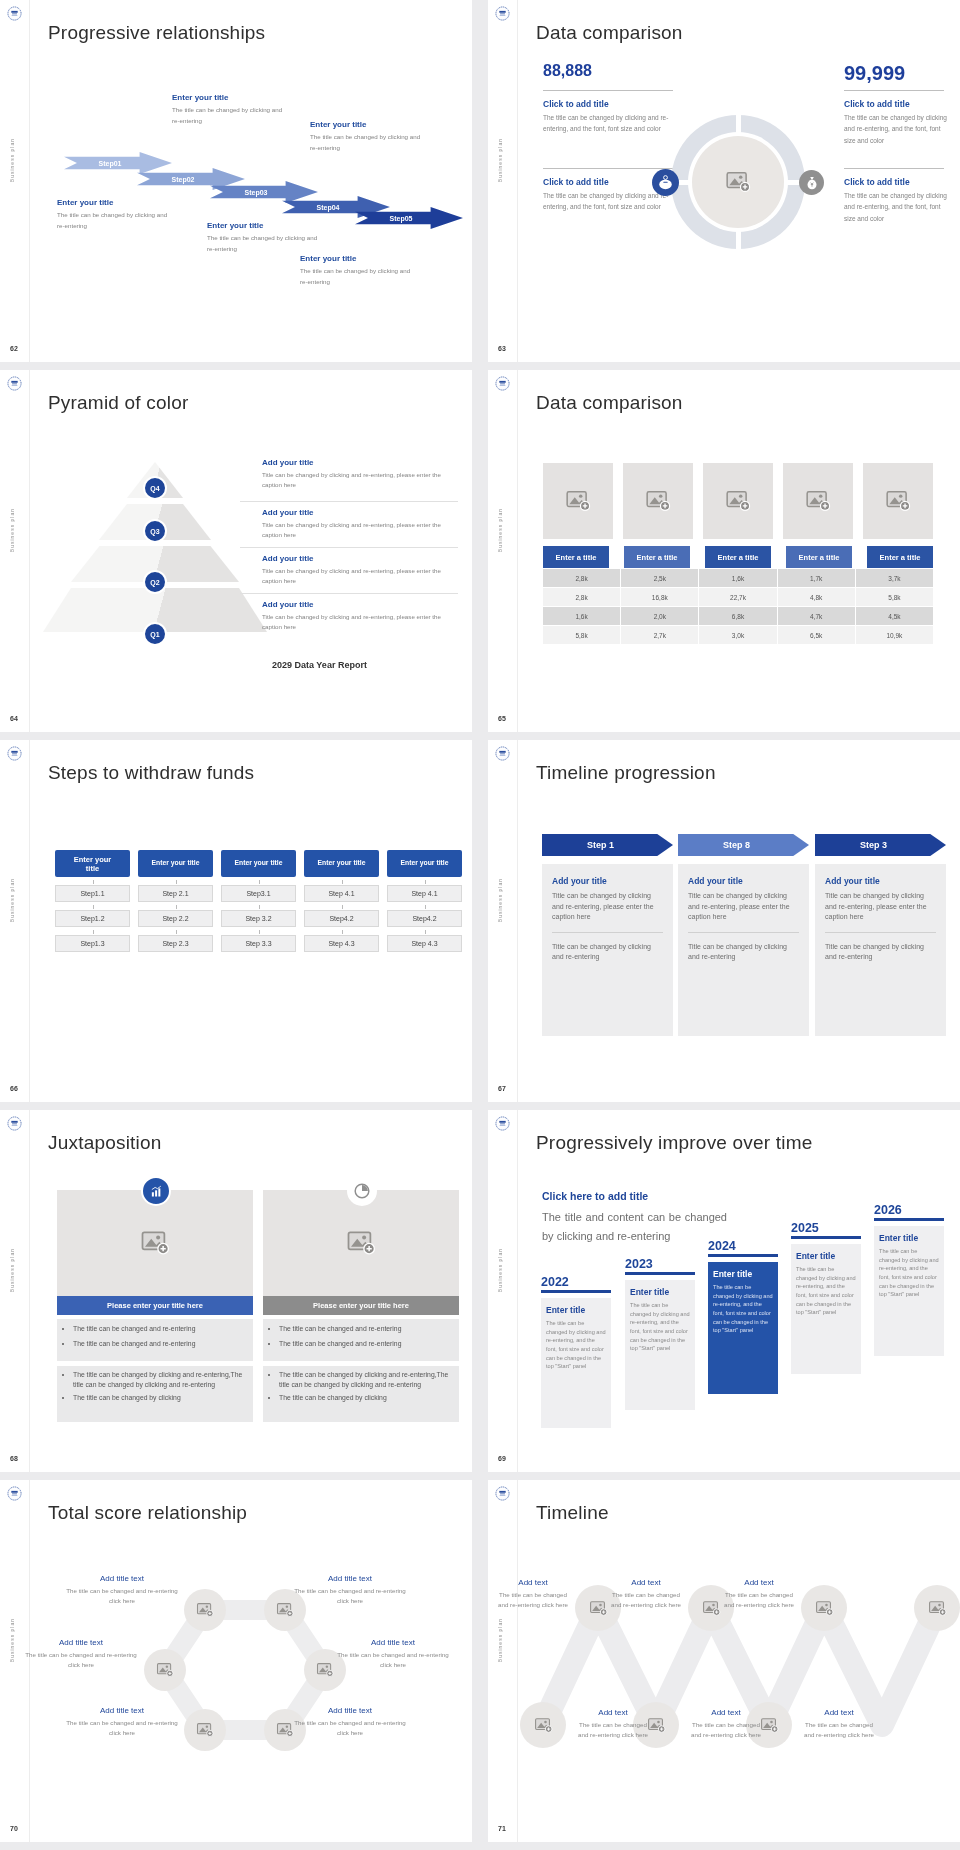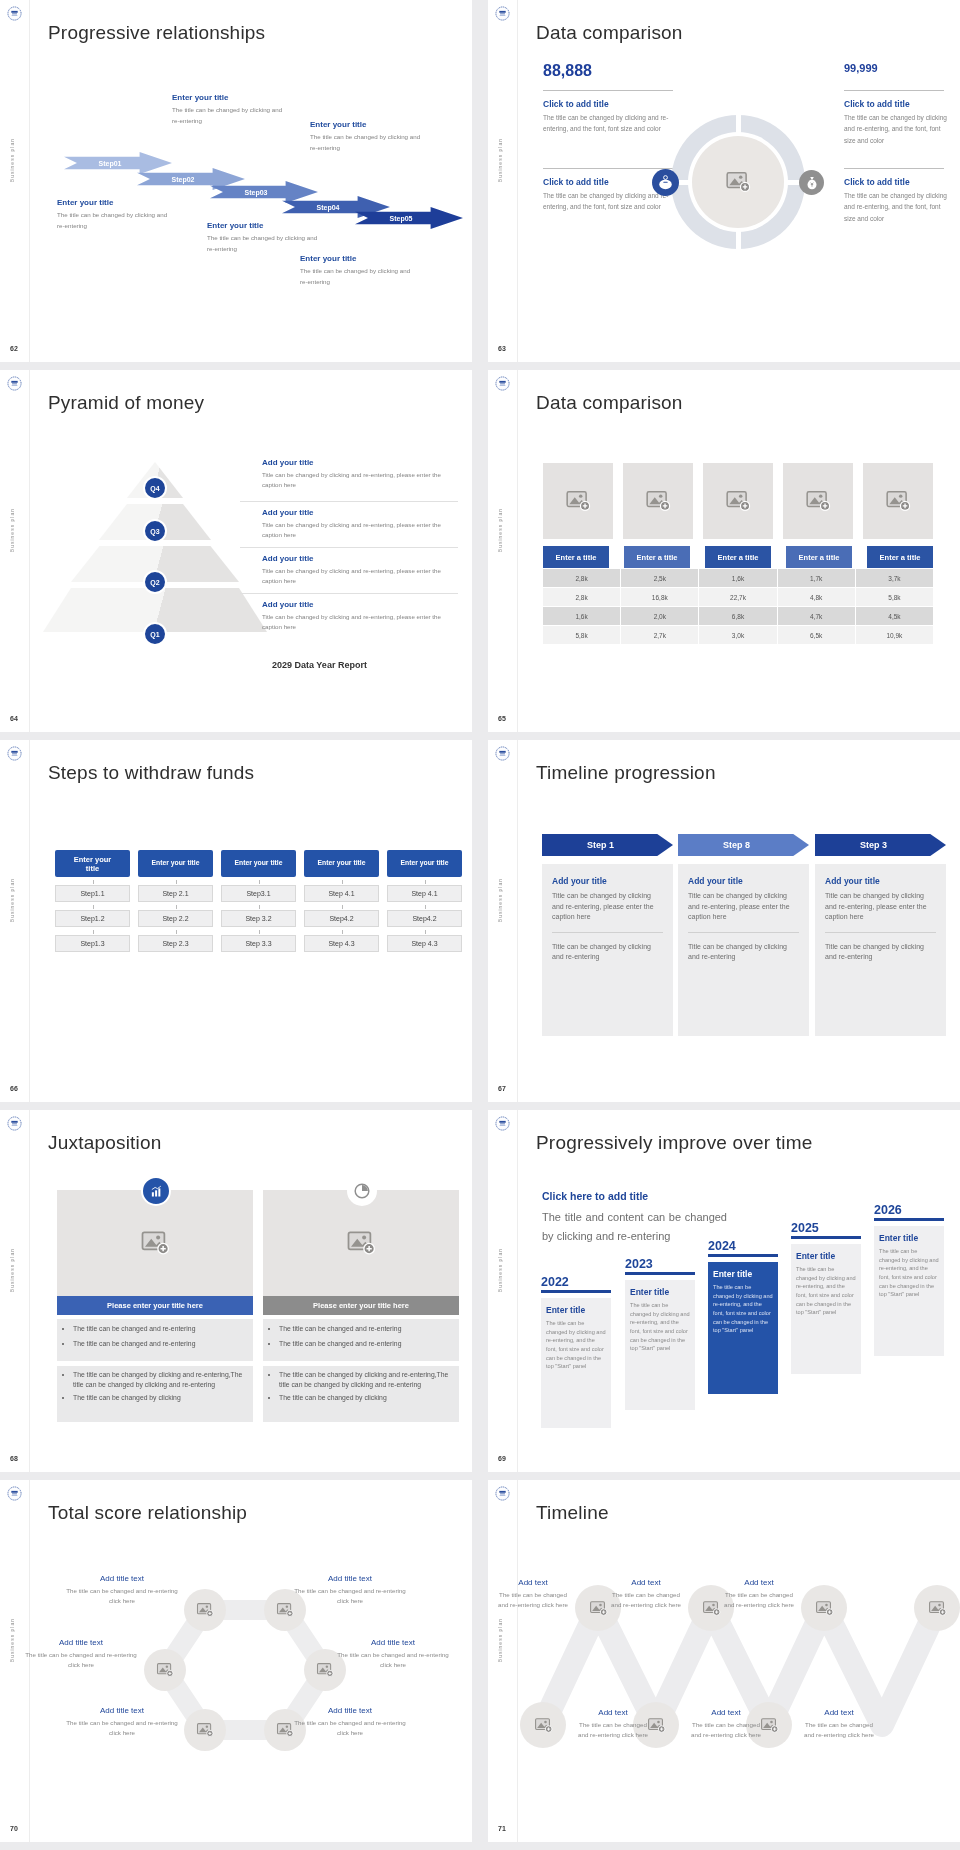--- a/index.html
+++ b/index.html
@@ -175,41 +175,41 @@
       <svg width="19" height="19" viewBox="0 0 20 20">
           <use href="#pig"></use>
         </svg>
     </div>
     <div class="circ" style="left:311px;top:170px;width:25px;height:25px;background:#909090">
       <svg width="18" height="18" viewBox="0 0 20 20">
           <use href="#bag"></use>
         </svg>
     </div>
 
-    <div class="abs" style="left:356px;top:62px;font-size:11px;font-weight:700;color:#1e3f9b">99,999</div>
+    <div class="abs" style="left:356px;top:62px;font-size:20px;font-weight:700;color:#1e3f9b">99,999</div>
     <div class="hr" style="left:356px;top:90px;width:100px"></div>
     <div class="abs" style="left:356px;top:99px;width:104px">
       <div class="tbt" style="font-size:8.5px">Click to add title</div>
       <div class="tbd" style="font-size:6.5px">The title can be changed by clicking and re-entering, and the font, font size and color</div>
     </div>
     <div class="hr" style="left:356px;top:168px;width:100px"></div>
     <div class="abs" style="left:356px;top:177px;width:104px">
       <div class="tbt" style="font-size:8.5px">Click to add title</div>
       <div class="tbd" style="font-size:6.5px">The title can be changed by clicking and re-entering, and the font, font size and color</div>
     </div>
   </div>
 
   <div class="slide" style="left:0;top:370px">
     <svg class="logo">
         <use href="#logoseal"></use>
       </svg>
     <div class="vline"></div>
     <div class="vtext">Business plan</div>
     <div class="snum">64</div>
-    <div class="stitle">Pyramid of money</div>
+    <div class="stitle">Pyramid of color</div>
 
     <div class="tier" style="left:127px;top:92px;width:56px;height:36px;clip-path:polygon(50% 0,100% 100%,0 100%)"></div>
     <div class="tier" style="left:99px;top:134px;width:112px;height:36px;clip-path:polygon(25% 0,75% 0,100% 100%,0 100%)"></div>
     <div class="tier" style="left:71px;top:176px;width:168px;height:36px;clip-path:polygon(17% 0,83% 0,100% 100%,0 100%)"></div>
     <div class="tier" style="left:43px;top:218px;width:224px;height:44px;clip-path:polygon(12.5% 0,87.5% 0,100% 100%,0 100%)"></div>
     <div class="qcirc" style="left:143px;top:106px">Q4</div>
     <div class="qcirc" style="left:143px;top:149px">Q3</div>
     <div class="qcirc" style="left:143px;top:200px">Q2</div>
     <div class="qcirc" style="left:143px;top:252px">Q1</div>
 

